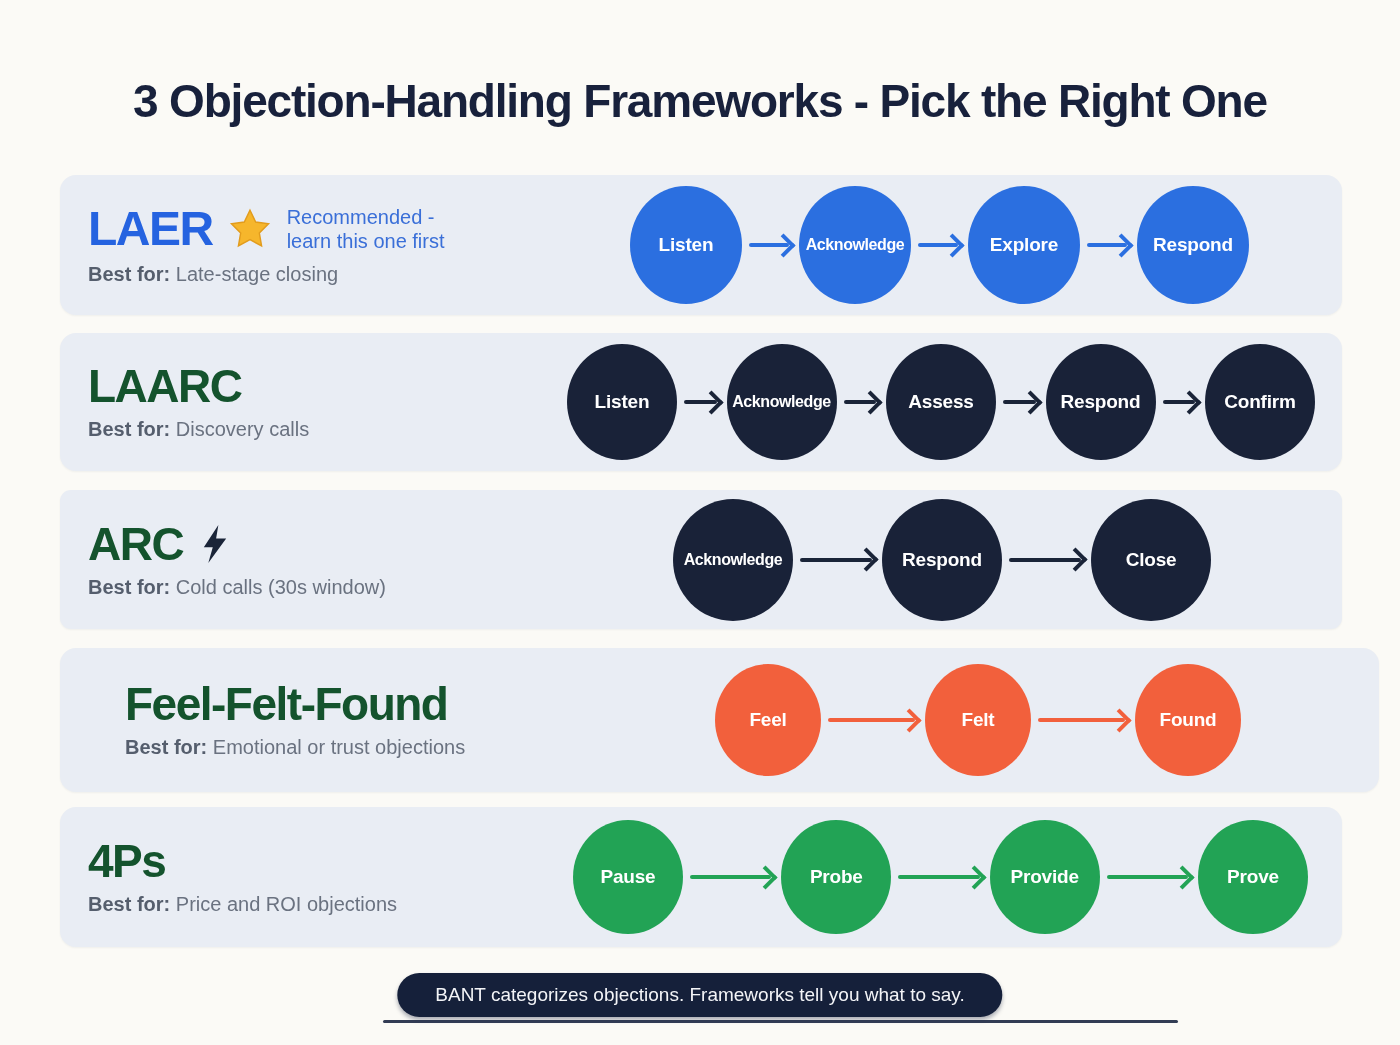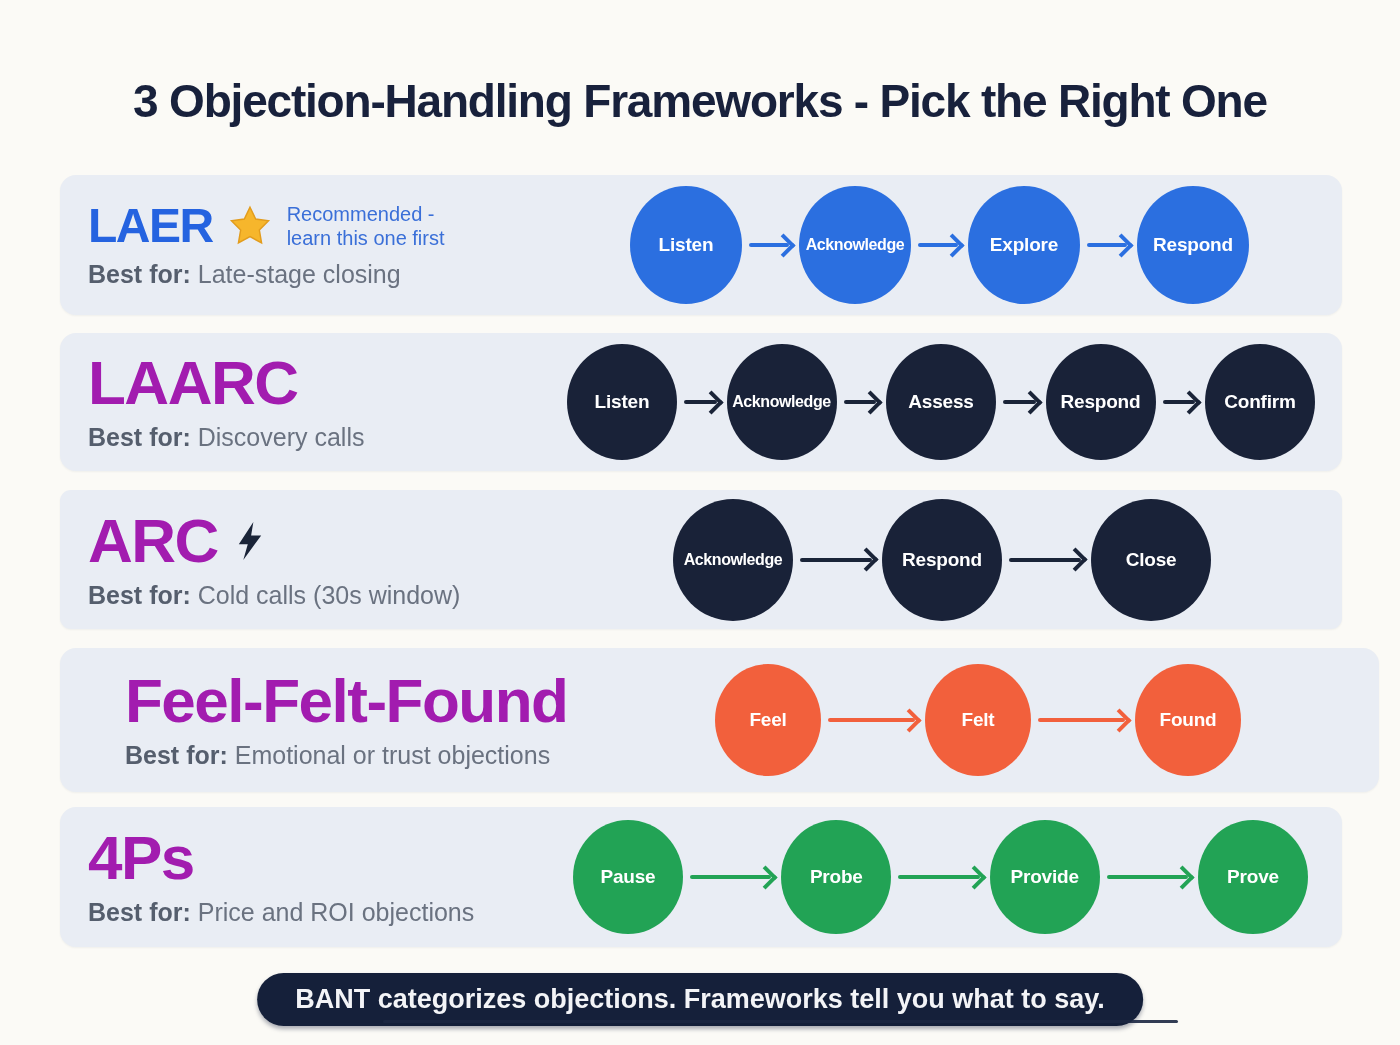--- a/index.html
+++ b/index.html
@@ -20,28 +20,28 @@
   }
   #card-laer{top:175px;height:140px;}
   #card-laarc{top:333px;height:138px;}
   #card-arc{top:490px;height:139px;border-radius:11px;}
   #card-fff{top:648px;height:144px;padding-left:37px;}
   #card-4ps{top:807px;height:140px;}
 
   .info{padding-left:28px;flex:none;}
   .name-row{display:flex;align-items:center;gap:14px;line-height:1.0;}
   .name-text{
-    font-size:62px;font-weight:800;letter-spacing:-1.5px;color:#a21caf;
+    font-size:46px;font-weight:800;letter-spacing:-1.5px;color:#14532d;
   }
   .f-laer .name-text{color:#2563e0;font-size:48px;}
   .badge{
     font-size:20px;color:#3a6fd8;line-height:1.18;font-weight:500;
     padding-top:2px;
   }
-  .bestfor{margin-top:9px;font-size:25px;color:#6a7280;}
+  .bestfor{margin-top:9px;font-size:20px;color:#6a7280;}
   .bestfor .bf-label{color:#555e6d;font-weight:700;}
 
   .flow{margin-left:auto;display:flex;align-items:center;}
   .f-laer  .flow{width:619px;margin-right:93px;--c:#2b6fe0;--circ:#2b6fe0;}
   .f-laarc .flow{width:748px;margin-right:27px;--c:#1a2438;--circ:#192238;}
   .f-arc   .flow{width:538px;margin-right:131px;--c:#1a2438;--circ:#192238;}
   .f-fff   .flow{width:526px;margin-right:138px;--c:#f2603c;--circ:#f2603c;}
   .f-4ps   .flow{width:735px;margin-right:34px;--c:#22a355;--circ:#22a355;}
 
   .circle{
@@ -61,21 +61,21 @@
     flex:none;width:13px;height:13px;
     border-top:4px solid currentColor;border-right:4px solid currentColor;
     transform:rotate(45deg);margin-left:-14px;
   }
 
   .star{display:flex;align-items:center;}
   .bolt{display:flex;align-items:center;margin-left:4px;}
 
   .footer-pill{
     position:absolute;top:973px;left:50%;transform:translateX(-50%);
-    background:#15203a;color:#f3f4f7;font-size:27px;font-weight:700;
+    background:#15203a;color:#f3f4f7;font-size:19px;font-weight:400;
     padding:11px 38px;border-radius:30px;white-space:nowrap;
     box-shadow:0 3px 4px rgba(20,30,58,0.35);
   }
   .footer-underline{
     position:absolute;top:1020px;left:383px;width:795px;height:3px;
     background:#1c2742;border-radius:2px;opacity:0.9;
   }
 </style>
 </head>
 <body>

